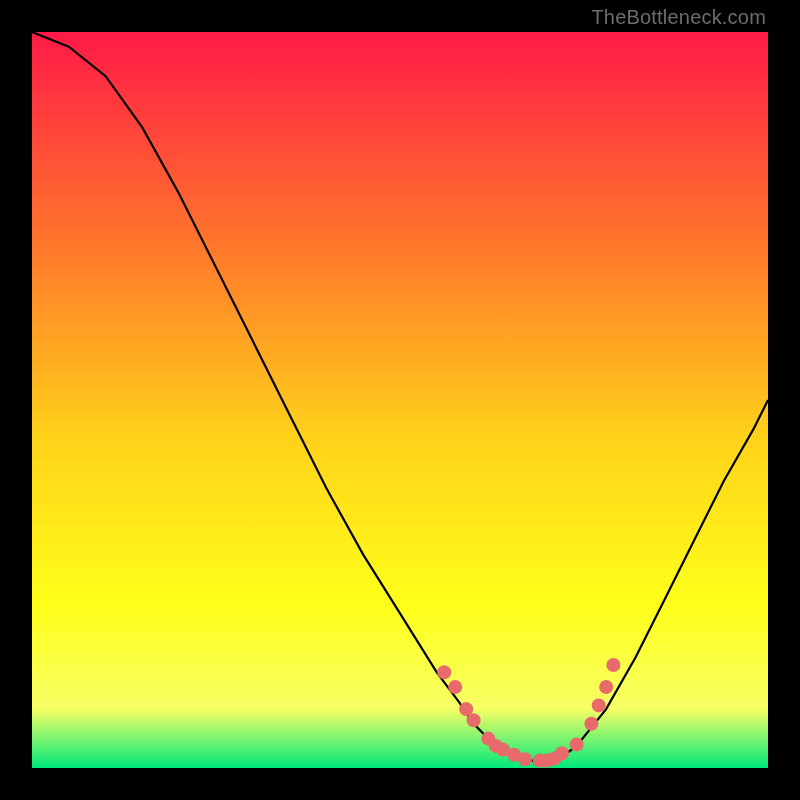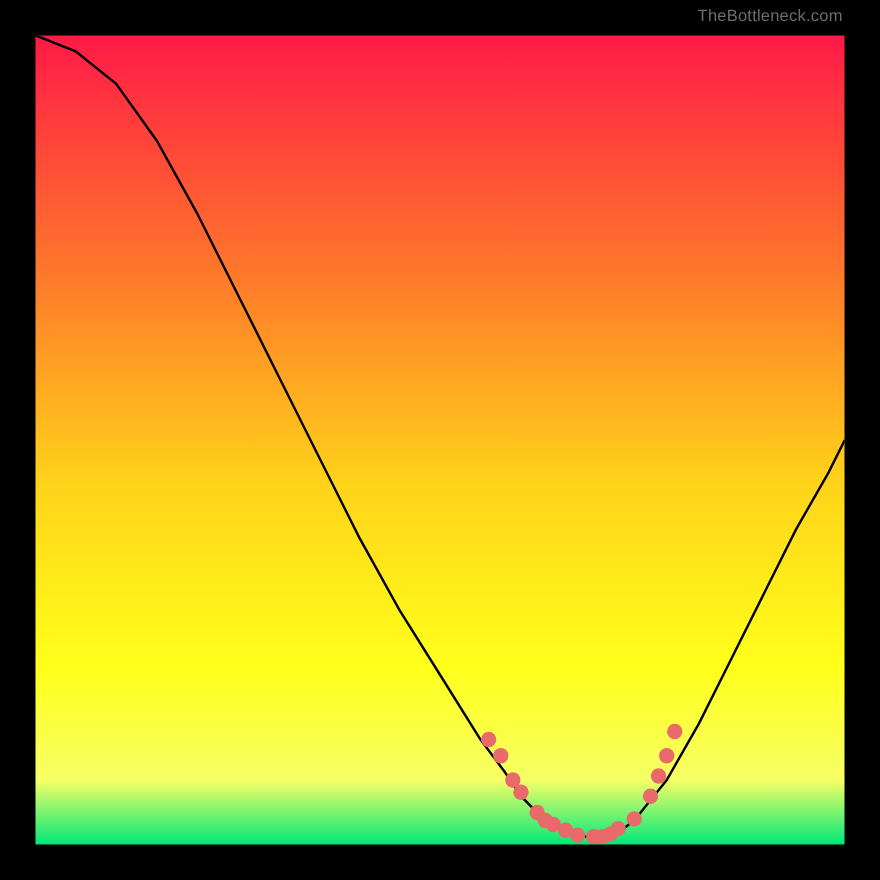--- a/index.html
+++ b/index.html
@@ -21,21 +21,21 @@
   .gradient-bg {
     position: absolute;
     top: 0; left: 0;
     width: 100%; height: 100%;
   }
   .watermark {
     position: absolute;
     top: 6px;
     right: 34px;
     font-family: Arial, Helvetica, sans-serif;
-    font-size: 15px;
+    font-size: 20px;
     color: #6d6d6d;
     letter-spacing: 0.2px;
   }
   svg.curve {
     position: absolute;
     top: 0; left: 0;
     width: 100%; height: 100%;
   }
 </style>
 </head>

